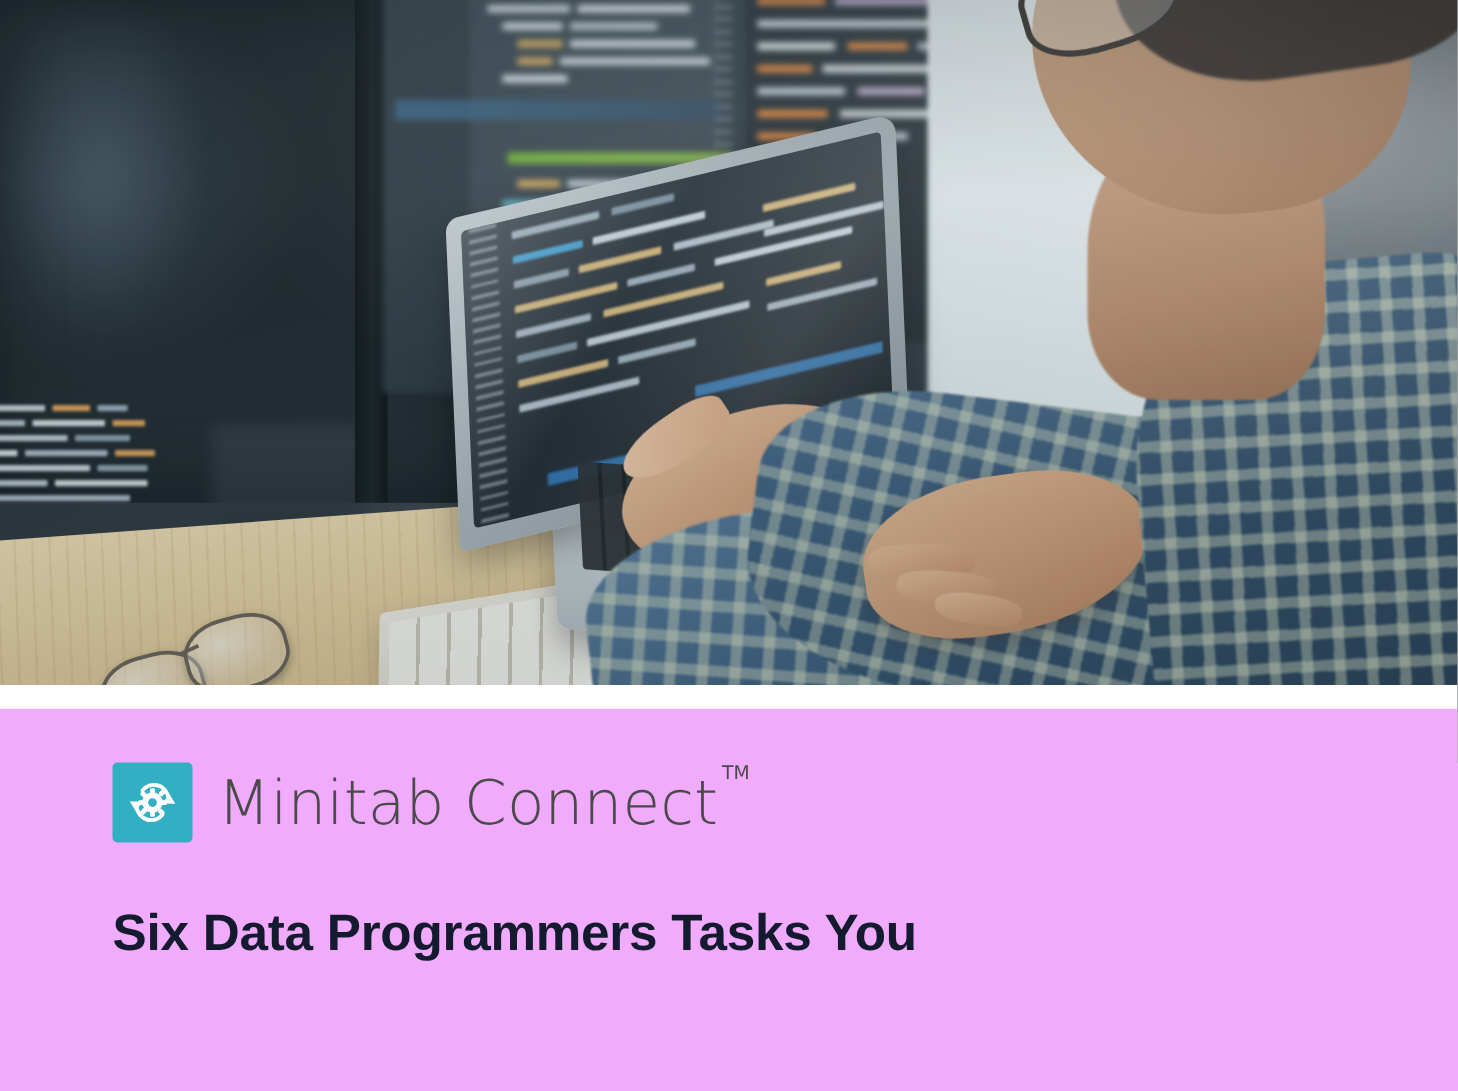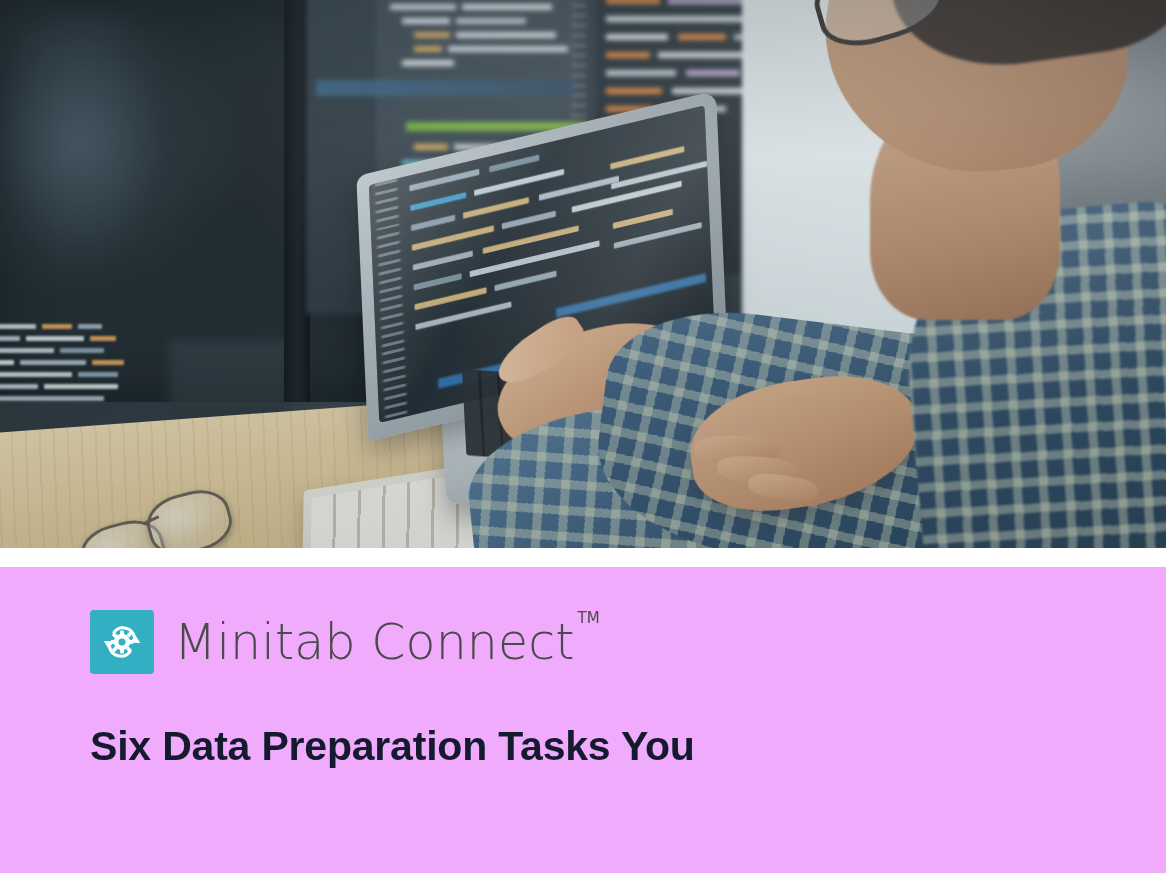--- a/index.html
+++ b/index.html
@@ -467,17 +467,17 @@
           </g>
           <circle cx="23" cy="23" r="3.5" fill="#32AFC2"></circle>
         </svg>
       </div>
       <div class="brand-name">
         <span>Minitab Connect</span><span class="brand-tm">TM</span>
       </div>
     </div>
 
     <div class="headline">
-      <span class="hl-line">Six Data Preparation Tasks You</span>
+      <span class="hl-line">Six Data Programmers Tasks You</span>
     </div>
 
   </div>
 </div>
 
 </body></html>

